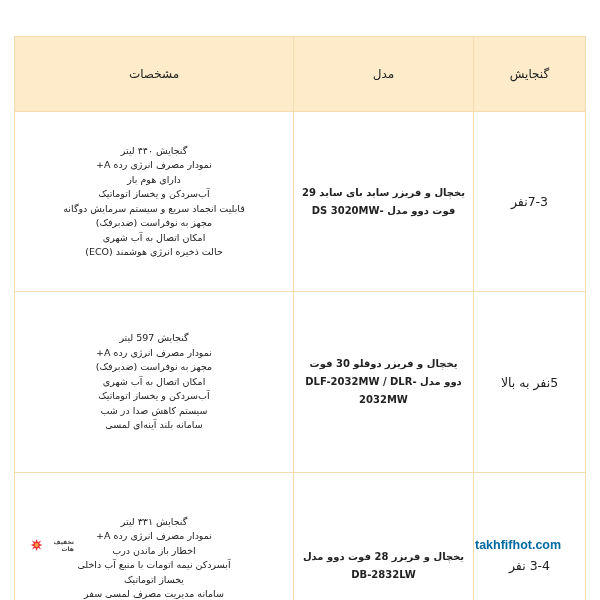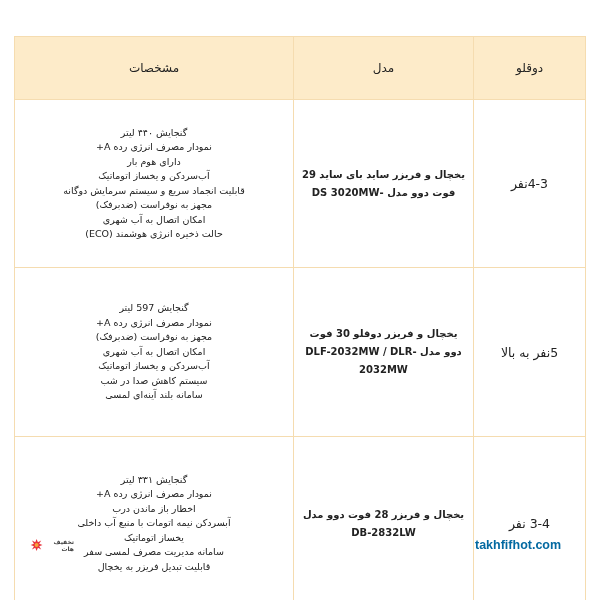--- a/index.html
+++ b/index.html
@@ -5,21 +5,21 @@
     html, body { margin: 0; padding: 0; }
     body {
       width: 600px; height: 600px; background: #ffffff; position: relative; overflow: hidden;
       font-family: "DejaVu Sans", sans-serif; color: #222;
     }
     .table {
       position: absolute; left: 14px; top: 36px; width: 571px;
       border-collapse: collapse; direction: rtl; table-layout: fixed;
     }
     .table td, .table th {
-      border: 1.5px solid #f5dcb0; text-align: center; vertical-align: middle; padding: 10px 6px;
+      border: 1.5px solid #f5dcb0; text-align: center; vertical-align: middle; padding: 16px 6px;
     }
     .table th {
       background: #fdebc9; height: 42px; font-weight: normal; font-size: 12px; color: #222;
     }
     .col-fit { width: 112px; }
     .col-model { width: 180px; }
     .col-spec { width: 279px; }
     .fit-cell { font-size: 12.5px; }
     .model-cell { font-size: 10px; font-weight: bold; line-height: 18px; padding: 0 10px; }
     .spec-cell { font-size: 9.5px; line-height: 14.5px; margin-top: 17px; }
@@ -41,28 +41,28 @@
 <body>
 
 <table class="table">
   <colgroup>
     <col class="col-fit">
       <col class="col-model">
       <col class="col-spec">
   </colgroup>
   <thead>
     <tr>
-      <th>دوقلو</th>
+      <th>گنجایش</th>
       <th>مدل</th>
       <th>مشخصات</th>
     </tr>
   </thead>
   <tbody>
     <tr class="row1">
-      <td class="fit-cell">4-3نفر</td>
+      <td class="fit-cell">7-3نفر</td>
       <td class="model-cell">یخچال و فریزر ساید بای ساید 29 فوت دوو مدل -DS 3020MW</td>
       <td class="spec-cell">
         <span class="spec-line">گنجایش ۴۴۰ لیتر</span>
         <span class="spec-line">نمودار مصرف انرژی رده  A+</span>
         <span class="spec-line">دارای هوم بار</span>
         <span class="spec-line">آب‌سردکن و یخساز اتوماتیک</span>
         <span class="spec-line">قابلیت انجماد سریع و سیستم سرمایش دوگانه</span>
         <span class="spec-line">مجهز به نوفراست (ضدبرفک)</span>
         <span class="spec-line">امکان اتصال به آب شهری</span>
         <span class="spec-line">حالت ذخیره انرژی هوشمند (ECO)</span>

